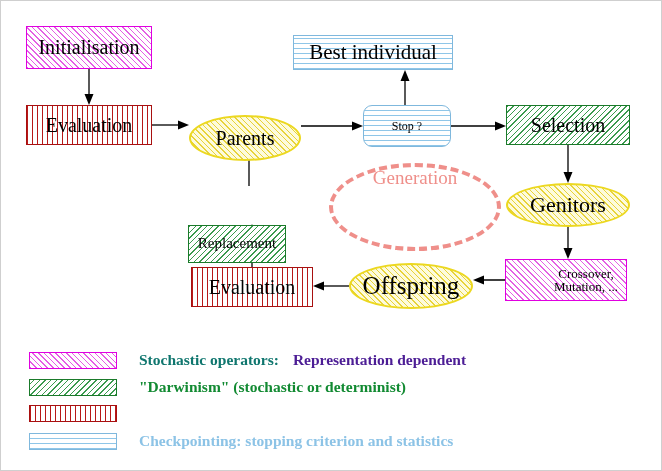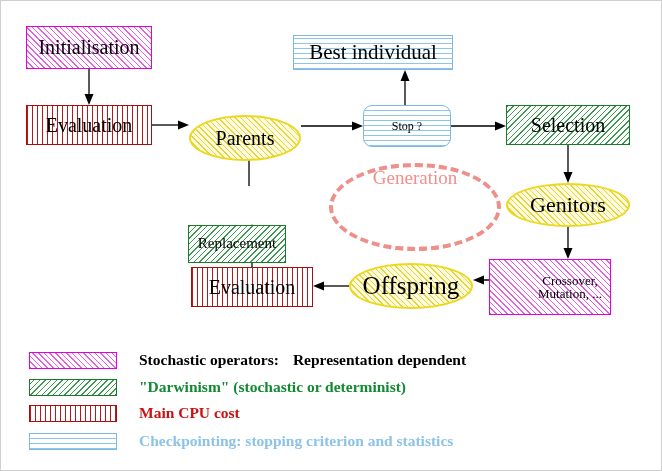--- a/index.html
+++ b/index.html
@@ -176,42 +176,41 @@
     </svg>
 
   <div id="node-layer">
       <div class="node fill-magenta " style="left: 25px; top: 25px; width: 126px; height: 43px; font-size: 20px;"><span>Initialisation</span></div>
       <div class="node fill-red " style="left: 25px; top: 104px; width: 126px; height: 40px; font-size: 20px;"><span>Evaluation</span></div>
       <div class="node fill-yellow ellipse" style="left: 188px; top: 114px; width: 112px; height: 46px; font-size: 20px;"><span>Parents</span></div>
       <div class="node fill-blue " style="left: 292px; top: 34px; width: 160px; height: 35px; font-size: 21px;"><span>Best individual</span></div>
       <div class="node fill-blue rounded" style="left: 362px; top: 104px; width: 88px; height: 42px; font-size: 12px; align-items: center;"><span>Stop ?</span></div>
       <div class="node fill-green " style="left: 505px; top: 104px; width: 124px; height: 40px; font-size: 20px; font-family: Liberation Serif, serif;"><span>Selection</span></div>
       <div class="node fill-yellow ellipse" style="left: 505px; top: 182px; width: 124px; height: 44px; font-size: 22px;"><span>Genitors</span></div>
-      <div class="node fill-magenta " style="left: 488px; top: 258px; width: 122px; height: 56px; font-size: 13px; padding-left: 40px;"><span>Crossover,
+      <div class="node fill-magenta " style="left: 504px; top: 258px; width: 122px; height: 42px; font-size: 13px; padding-left: 40px;"><span>Crossover,
 Mutation, ...</span></div>
       <div class="node fill-yellow ellipse" style="left: 348px; top: 262px; width: 124px; height: 46px; font-size: 25px;"><span>Offspring</span></div>
       <div class="node fill-red " style="left: 190px; top: 266px; width: 122px; height: 40px; font-size: 20px;"><span>Evaluation</span></div>
       <div class="node fill-green " style="left: 187px; top: 185px; width: 98px; height: 38px; font-size: 15px; margin-top: 39px;"><span>Replacement</span></div>
       <div class="generation" style="left: 328px; top: 162px; width: 172px; height: 88px; font-size: 19px; border-color: rgb(239, 143, 138); color: rgb(239, 143, 138);">
         <span>Generation</span>
       </div>
     </div>
 
   <div id="legend">
       <div class="legend-row" style="top: 8px;">
         <div class="swatch fill-magenta"></div>
-        <div class="legend-text"><span style="color: #000000;">Stochastic operators:</span><span class="part2" style="color: #000000;">Representation dependent</span></div>
+        <div class="legend-text"><span style="color: #0f766e;">Stochastic operators:</span><span class="part2" style="color: #4c1d95;">Representation dependent</span></div>
       </div>
       <div class="legend-row" style="top: 35px;">
         <div class="swatch fill-green"></div>
         <div class="legend-text"><span style="color: rgb(18, 138, 50);">"Darwinism" (stochastic or determinist)</span></div>
       </div>
       <div class="legend-row" style="top: 61px;">
         <div class="swatch fill-red"></div>
-        <div class="legend-text"><span style="color: rgb(204, 17, 17);">Main CPU cost</span></div>
       </div>
       <div class="legend-row" style="top: 89px;">
         <div class="swatch fill-blue"></div>
         <div class="legend-text"><span style="color: rgb(140, 195, 230);">Checkpointing: stopping criterion and statistics</span></div>
       </div>
     </div>
 
 </div>
 
 </body></html>

